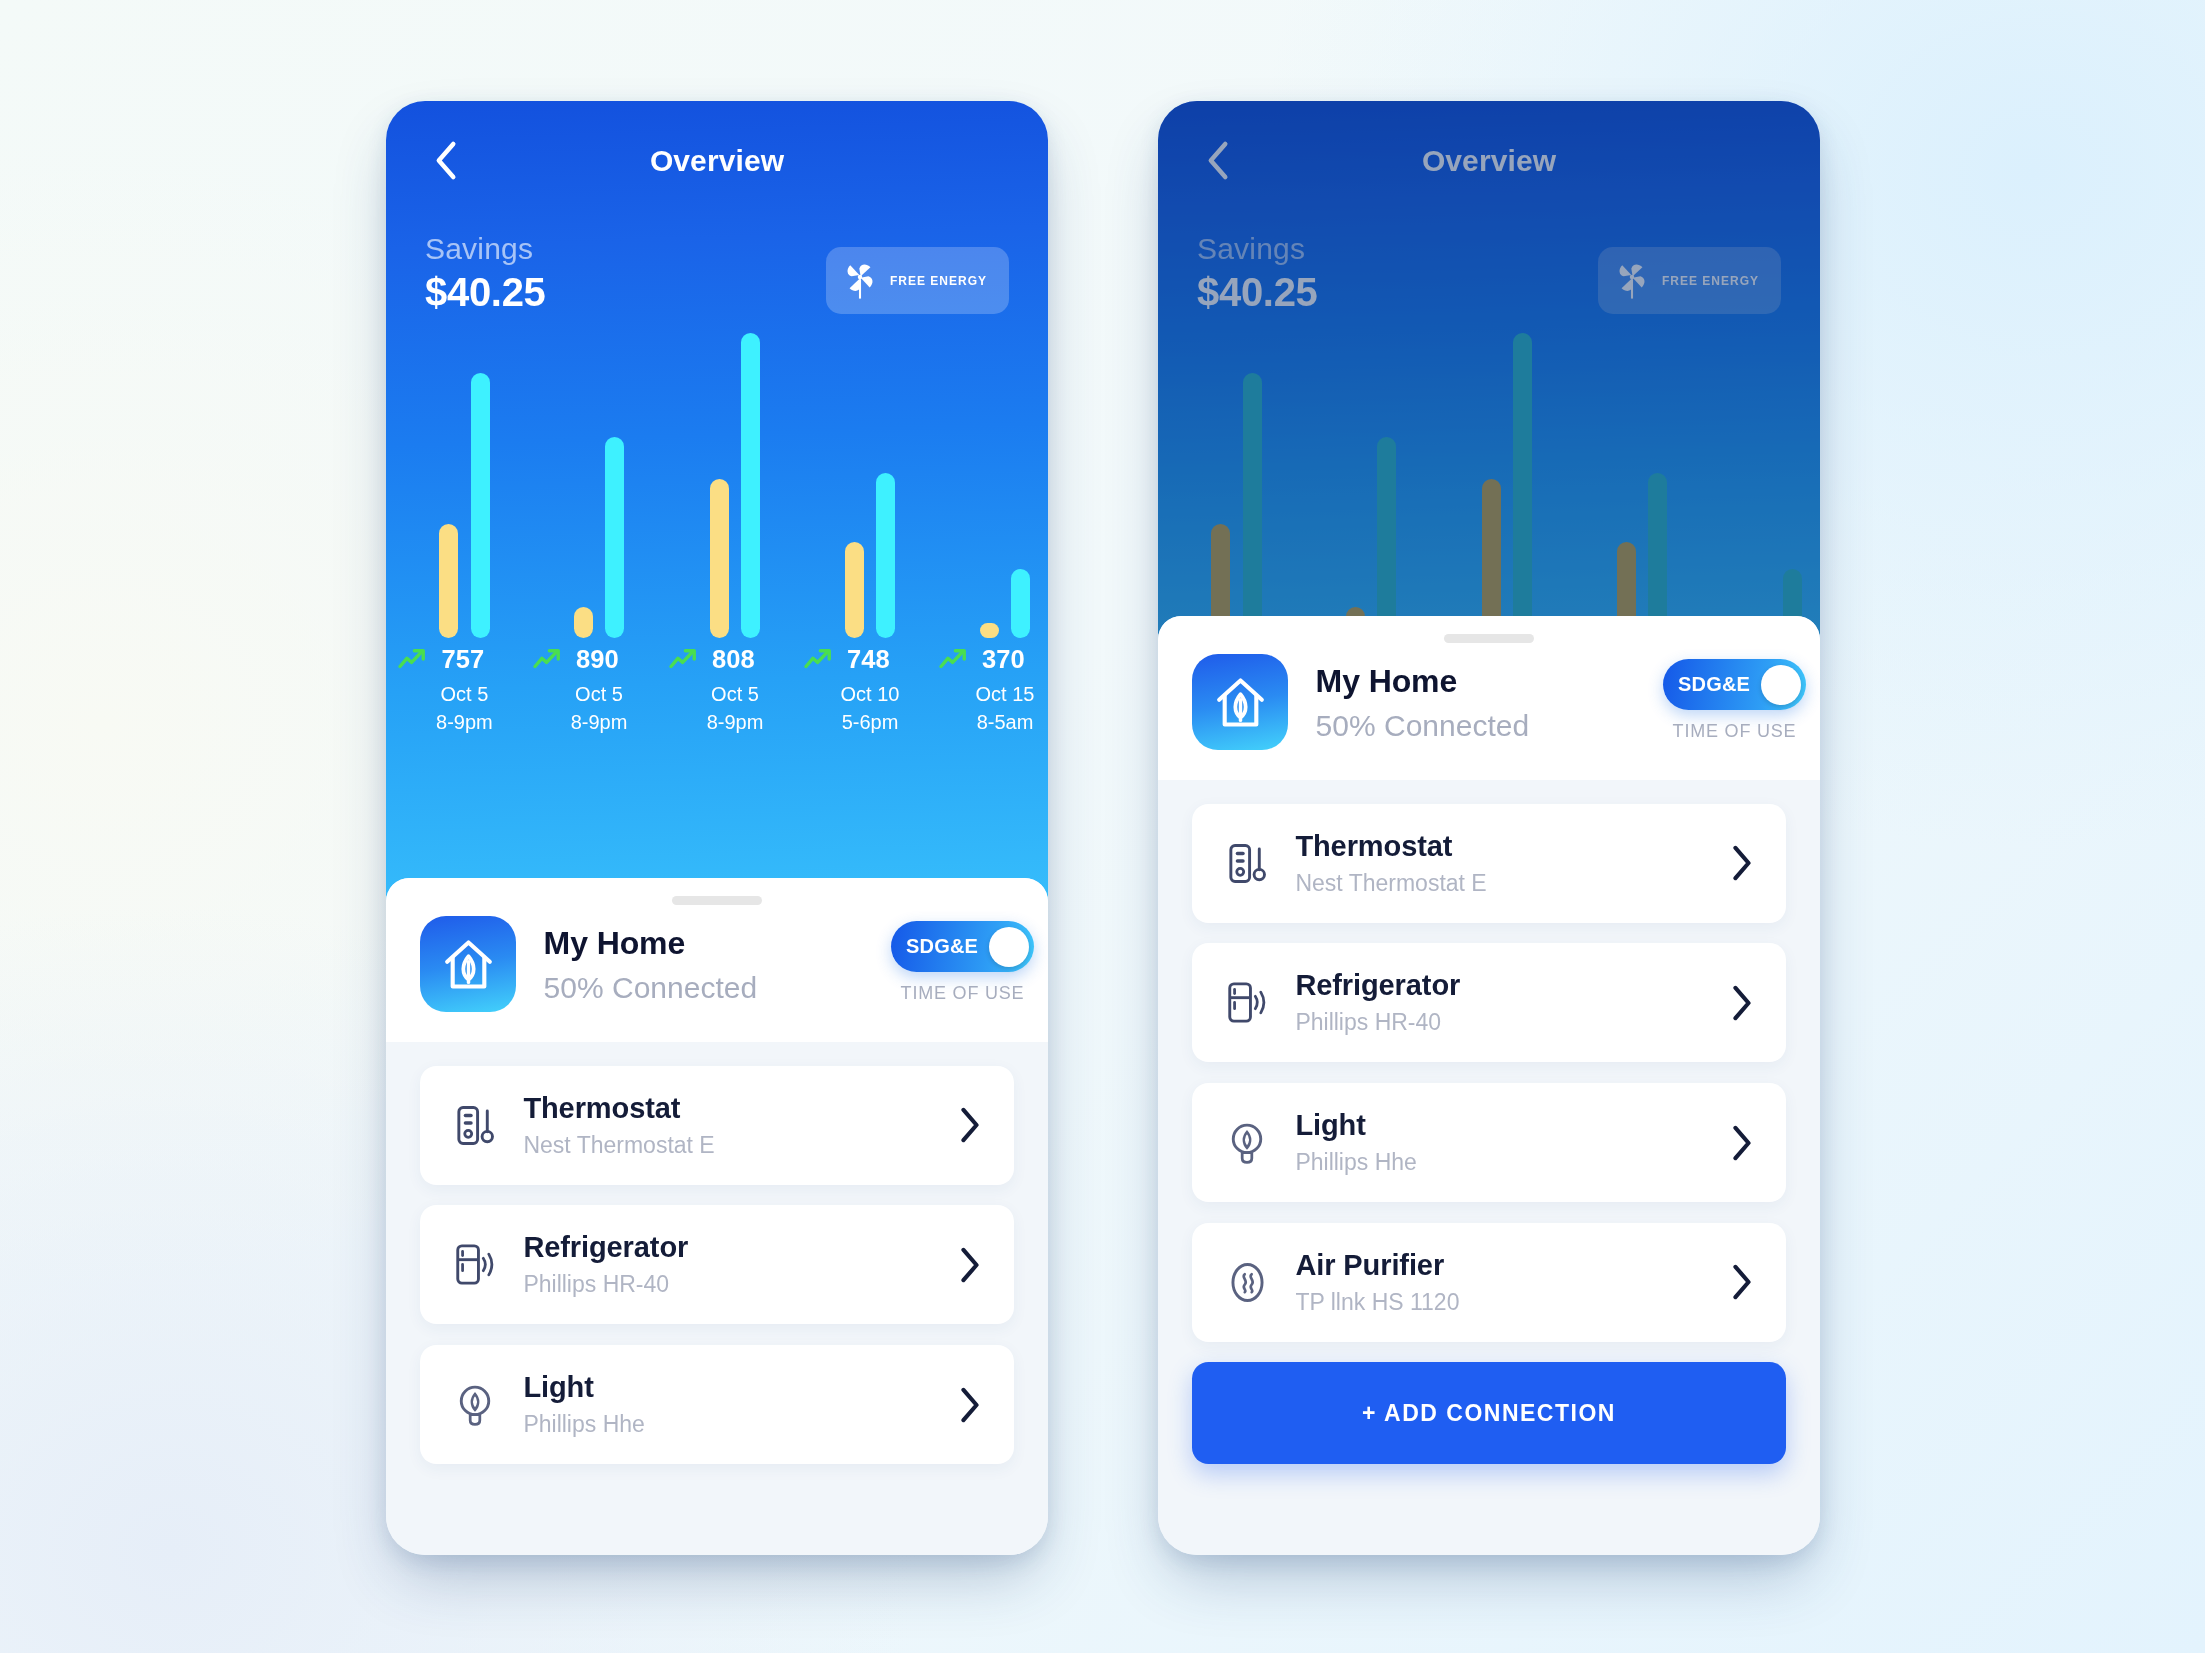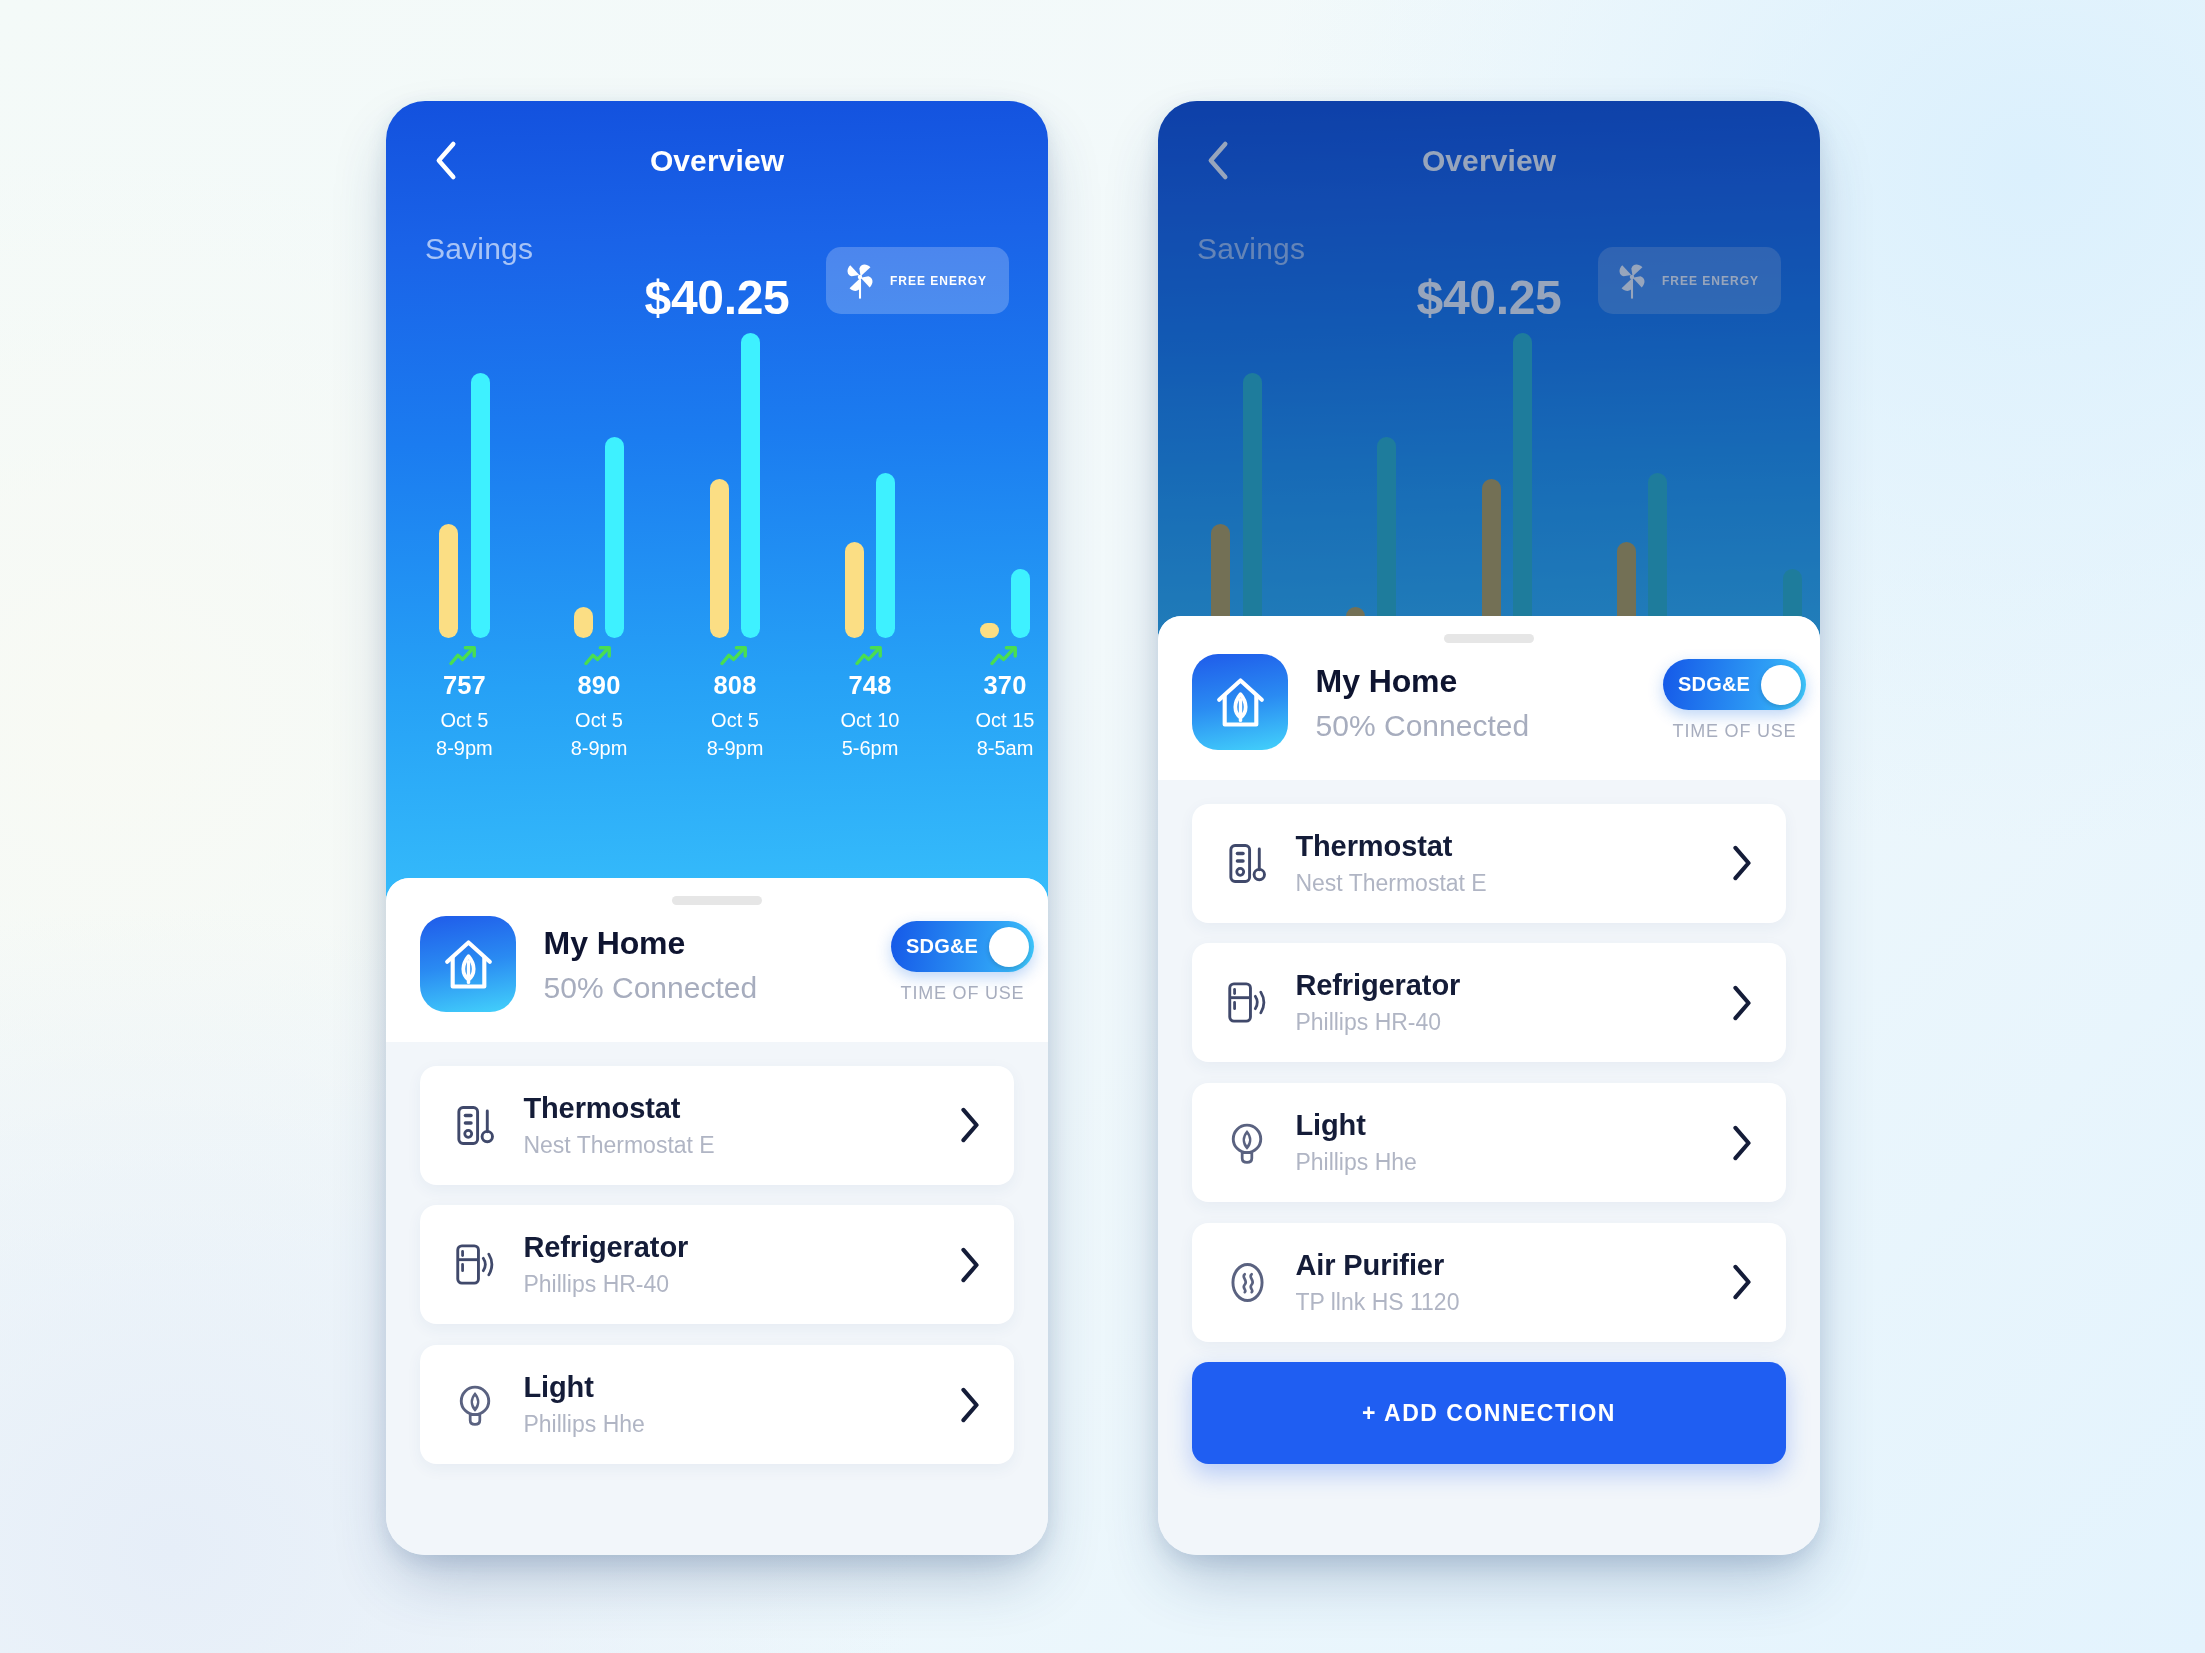--- a/index.html
+++ b/index.html
@@ -55,21 +55,21 @@
   .back-btn svg{ display:block; }
   .topbar-title{
     color:#ffffff; font-size:30px; font-weight:700; letter-spacing:0.1px;
   }
 
   .savings-row{ position:relative; padding:0 39px; margin-top:12.4px; height:124px; }
   .savings-label{
     color:rgba(255,255,255,.62); font-size:30px; font-weight:400; letter-spacing:0.2px;
   }
   .savings-amount{
-    color:#ffffff; font-size:48px; font-weight:700; letter-spacing:-0.3px; margin-top:4.1px;text-align:center;
+    color:#ffffff; font-size:40px; font-weight:700; letter-spacing:-0.3px; margin-top:4.1px;
   }
   .free-energy{
     position:absolute; right:39px; top:15px;
     display:flex; align-items:center; gap:13.8px;
     background:rgba(255,255,255,.22);
     border-radius:15px; padding:13.8px 22px 13.8px 18px;
     cursor:pointer;
   }
   .free-energy .fe-label{
     color:#ffffff; font-size:12px; font-weight:700; letter-spacing:1px;
@@ -86,21 +86,21 @@
   .bar.yellow{ background:#fbde84; }
   .bar.cyan{ background:#3ef1ff; }
   #phone-right .bar.yellow{ background:#c2a44e; }
   #phone-right .bar.cyan{ background:#2fb9c8; }
 
   .labels{ position:absolute; left:0; right:0; top:283px; height:103px; }
   .lab{
     position:absolute; width:132px; text-align:center; color:#ffffff;
   }
   .lab .val-row{
-    display:flex; align-items:center; justify-content:center; gap:4px;flex-direction:column;
+    display:flex; align-items:center; gap:13px;
   }
   .lab .val{ font-size:25.5px; font-weight:700; letter-spacing:0.1px; }
   .lab .d1{ font-size:20px; font-weight:400; margin-top:9.6px; }
   .lab .d2{ font-size:20px; font-weight:400; margin-top:4.1px; }
 
   
   .sheet{
     position:absolute; left:0; right:0; bottom:0;
     background:#f2f6fa;
     border-radius:23.4px 23.4px 0 0;

